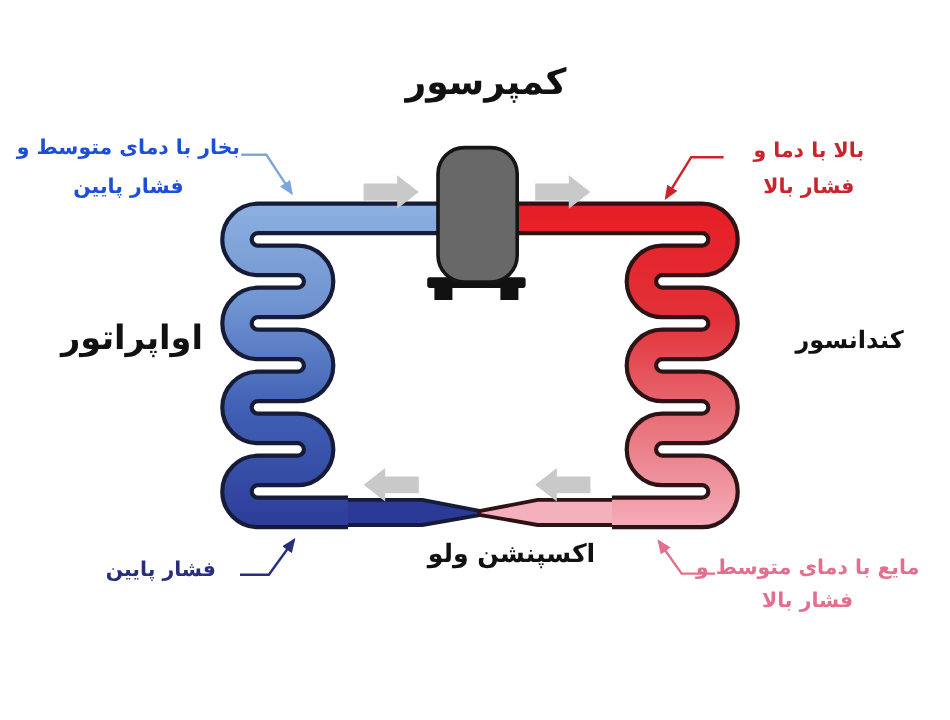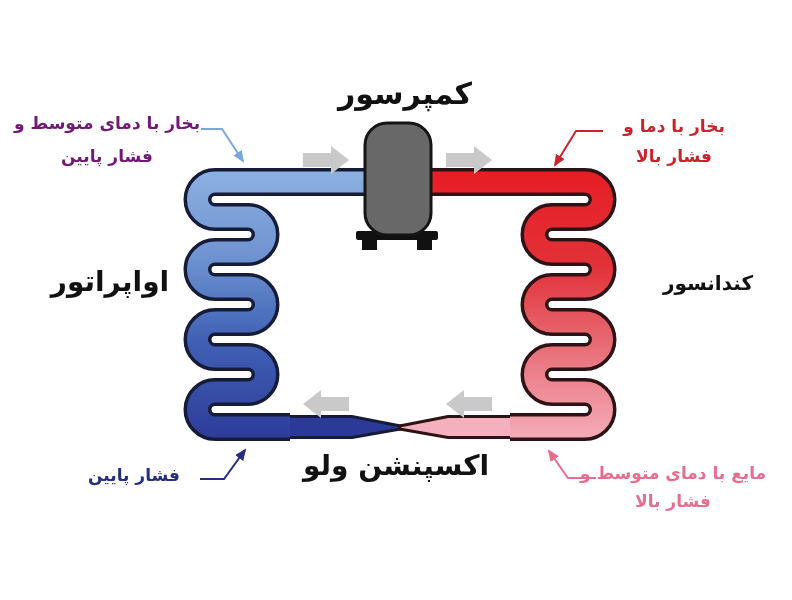--- a/index.html
+++ b/index.html
@@ -3,26 +3,26 @@
 <meta charset="utf-8">
 <style>
   html,body{margin:0;padding:0;background:#fff;}
   .stage{position:relative;width:792px;height:600px;background:#fff;overflow:hidden;
          font-family:"DejaVu Sans",sans-serif;}
   .stage svg{position:absolute;left:0;top:0;}
   .lbl{position:absolute;direction:rtl;font-weight:bold;text-align:center;
        font-family:"DejaVu Sans",sans-serif;white-space:nowrap;}
   .lbl span{display:block;}
   .component-lbl{color:#111111;}
-  .compressor-lbl{left:332px;top:76px;width:146px;font-size:30px;}
+  .compressor-lbl{left:332px;top:51px;width:146px;font-size:30px;}
   .evaporator-lbl{left:36px;top:265px;width:148px;font-size:28px;}
   .condenser-lbl{left:628px;top:271px;width:160px;font-size:20px;}
-  .expansion-lbl{left:296px;top:449px;width:200px;font-size:28px;}
+  .expansion-lbl{left:296px;top:449px;width:200px;font-size:21px;text-align:right;}
   .small-lbl{font-size:17px;}
-  .vapor-low-lbl{left:8px;top:107px;width:198px;color:#701a75;line-height:33px;}
+  .vapor-low-lbl{left:8px;top:107px;width:198px;color:#1d4ed8;line-height:33px;}
   .vapor-high-lbl{left:600px;top:111px;width:148px;color:#c9242b;line-height:30px;}
   .liquid-low-lbl{left:50px;top:461px;width:168px;color:#272f7c;line-height:28px;}
   .liquid-high-lbl{left:569px;top:459px;width:208px;color:#e56e8f;line-height:28px;}
 </style>
 </head>
 <body>
 
 <div class="stage">
 
   <svg width="792" height="600" viewBox="0 0 792 600">
@@ -93,21 +93,21 @@
   <div class="lbl component-lbl compressor-lbl">کمپرسور</div>
   <div class="lbl component-lbl evaporator-lbl">اواپراتور</div>
   <div class="lbl component-lbl condenser-lbl">کندانسور</div>
   <div class="lbl component-lbl expansion-lbl">اکسپنشن ولو</div>
 
   <div class="lbl small-lbl vapor-low-lbl">
     <span>بخار با دمای متوسط و</span>
     <span>فشار پایین</span>
   </div>
   <div class="lbl small-lbl vapor-high-lbl">
-    <span>بخار با دما و</span>
+    <span>بالا با دما و</span>
     <span>فشار بالا</span>
   </div>
   <div class="lbl small-lbl liquid-low-lbl">
     <span>فشار پایین</span>
   </div>
   <div class="lbl small-lbl liquid-high-lbl">
     <span>مایع با دمای متوسط و</span>
     <span>فشار بالا</span>
   </div>
 

